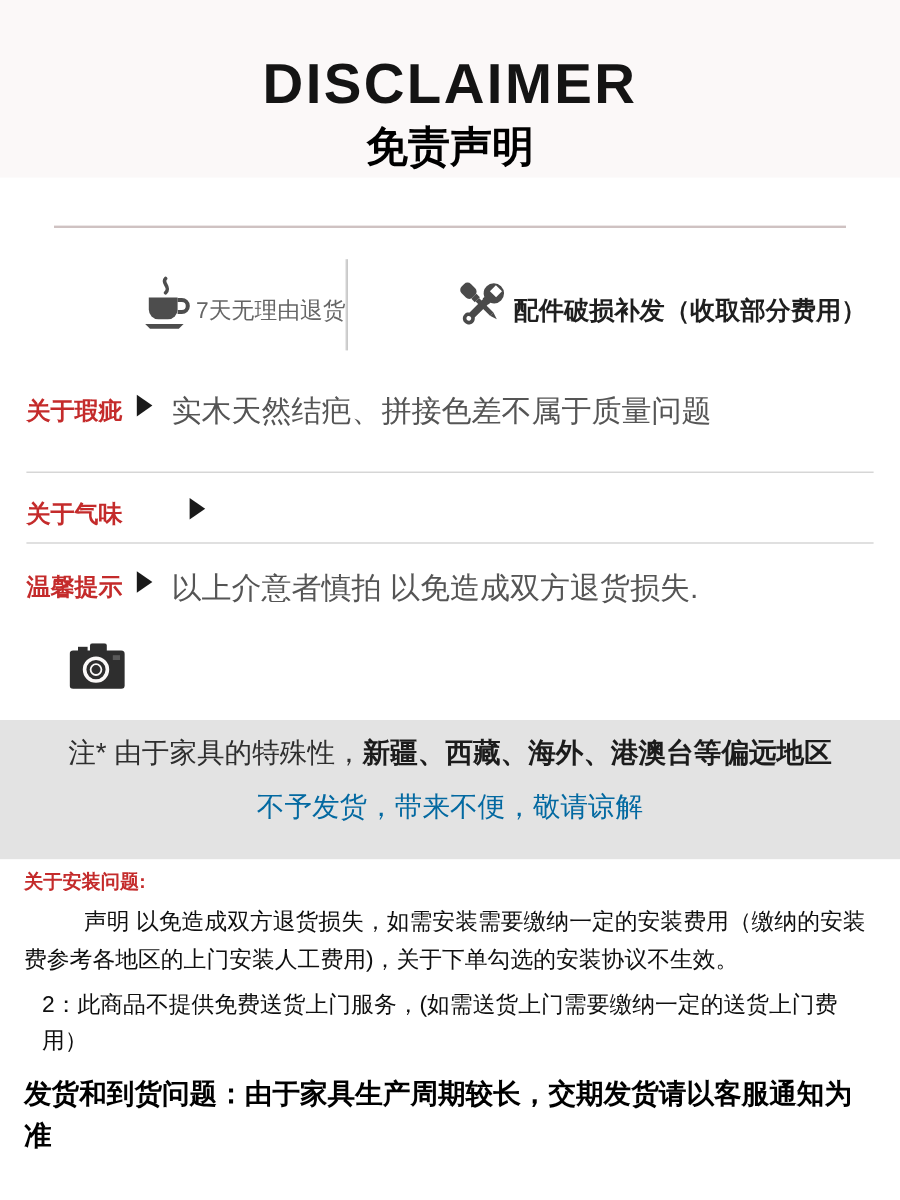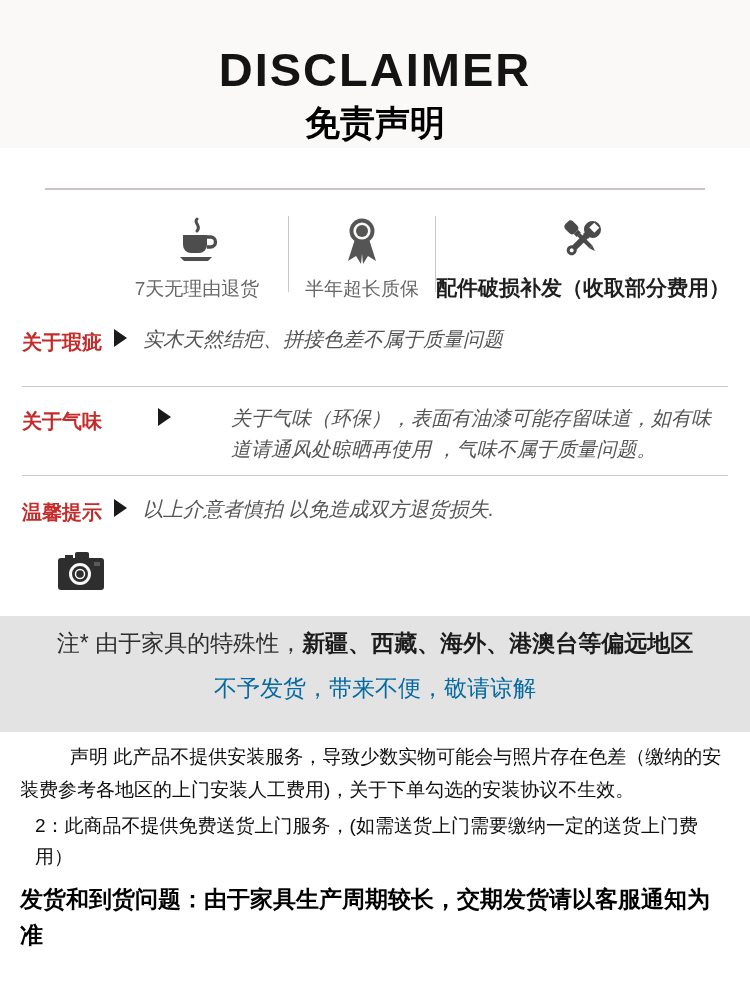--- a/index.html
+++ b/index.html
@@ -50,21 +50,21 @@
   }
   
   .services{
     display:flex;
     align-items:stretch;
     margin:16px 28px 0 106px;
     height:96px;
   }
   .service{
     display:flex;
-    flex-direction:column;
+    flex-direction:row;
     align-items:center;
     justify-content:flex-end;
   }
   .service.c1{flex:0 0 182px;}
   .service.c2{flex:0 0 146px;}
   .service.c3{flex:1;}
   .v-divider{
     width:0;
     border-left:1px solid #c9c9c9;
     height:76px;
@@ -106,24 +106,23 @@
   .tri{
     flex:0 0 auto;
     width:0;height:0;
     border-left:13px solid #1a1a1a;
     border-top:9px solid transparent;
     border-bottom:9px solid transparent;
     margin:5px 16px 0 12px;
   }
   .note-text{
     flex:1;
-    font-size:20px;
+    font-size:25px;
     color:var(--text-gray);
     line-height:1.55;
-    font-style:italic;
   }
   
   .color-note{
     display:flex;
     margin:12px 20px 0 58px;
   }
   .camera{flex:0 0 auto;margin:6px 20px 0 0;}
   .color-note-content{max-width:575px;}
   .color-note-heading{
     font-size:21px;
@@ -205,32 +204,20 @@
         <path d="M11 18 h24 v10 a8 8 0 0 1 -8 8 h-8 a8 8 0 0 1 -8 -8 z" fill="#4d4d4d"></path>
         <path d="M35 20 h3.5 a5 5 0 0 1 0 10 h-3.5" fill="none" stroke="#4d4d4d" stroke-width="3.4"></path>
         <path d="M8 40 h32 l-4 4 h-24 z" fill="#4d4d4d"></path>
       </svg>
     </span>
     <div class="service-label">7天无理由退货</div>
   </div>
 
   <div class="v-divider"></div>
 
-  <div class="service c2">
-    <span class="icon">
-      <svg width="44" height="50" viewBox="0 0 44 50">
-        <polygon points="15,22 8,44 16,39 21,47 23,26" fill="#555"></polygon>
-        <polygon points="29,22 36,44 28,39 23,47 21,26" fill="#555"></polygon>
-        <circle cx="22" cy="14" r="12.5" fill="#555"></circle>
-        <circle cx="22" cy="14" r="8.6" fill="#fbf9f8"></circle>
-        <circle cx="22" cy="14" r="6" fill="#555"></circle>
-      </svg>
-    </span>
-    <div class="service-label">半年超长质保</div>
-  </div>
 
   <div class="v-divider"></div>
 
   <div class="service c3">
     <span class="icon">
       <svg width="52" height="52" viewBox="0 0 52 52">
 
         <g transform="rotate(45 26 26)" fill="#4a4a4a">
           <path d="M26 4 a8.5 8.5 0 0 0 -8.5 8.5 a8.5 8.5 0 0 0 5 7.7 v2 h7 v-2 a8.5 8.5 0 0 0 5 -7.7 A8.5 8.5 0 0 0 26 4 z M22.4 6.5 h7.2 v7 h-7.2 z" fill-rule="evenodd"></path>
           <rect x="23" y="21" width="6" height="18" rx="1.5"></rect>
@@ -255,21 +242,20 @@
     <span class="note-label">关于瑕疵</span>
     <span class="tri"></span>
     <span class="note-text">实木天然结疤、拼接色差不属于质量问题</span>
   </div>
 
   <hr class="note-sep">
 
   <div class="note-row r2">
     <span class="note-label">关于气味</span>
     <span class="tri"></span>
-    <span class="note-text">关于气味（环保），表面有油漆可能存留味道，如有味道请通风处晾晒再使用 ，气味不属于质量问题。</span>
   </div>
 
   <hr class="note-sep">
 
   <div class="note-row r3">
     <span class="note-label">温馨提示</span>
     <span class="tri"></span>
     <span class="note-text">以上介意者慎拍 以免造成双方退货损失.</span>
   </div>
 </div>
@@ -288,20 +274,21 @@
 </div>
 
 <div class="region-note">
   <div class="region-line1">
     <span>注* 由于家具的特殊性，</span><span class="bold">新疆、西藏、海外、港澳台等偏远地区</span>
   </div>
   <div class="region-line2">不予发货，带来不便，敬请谅解</div>
 </div>
 
 <div class="install">
-  <div class="install-para1">声明 此产品不提供安装服务，导致少数实物可能会与照片存在色差（缴纳的安装费参考各地区的上门安装人工费用)，关于下单勾选的安装协议不生效。</div>
+  <div class="install-label">关于安装问题:</div>
+  <div class="install-para1">声明 以免造成双方退货损失，如需安装需要缴纳一定的安装费用（缴纳的安装费参考各地区的上门安装人工费用)，关于下单勾选的安装协议不生效。</div>
   <div class="install-para2">2：此商品不提供免费送货上门服务，(如需送货上门需要缴纳一定的送货上门费用）</div>
 </div>
 
 <div class="shipping">
   <div>发货和到货问题：由于家具生产周期较长，交期发货请以客服通知为准</div>
 
 </div>
 
 </body></html>

